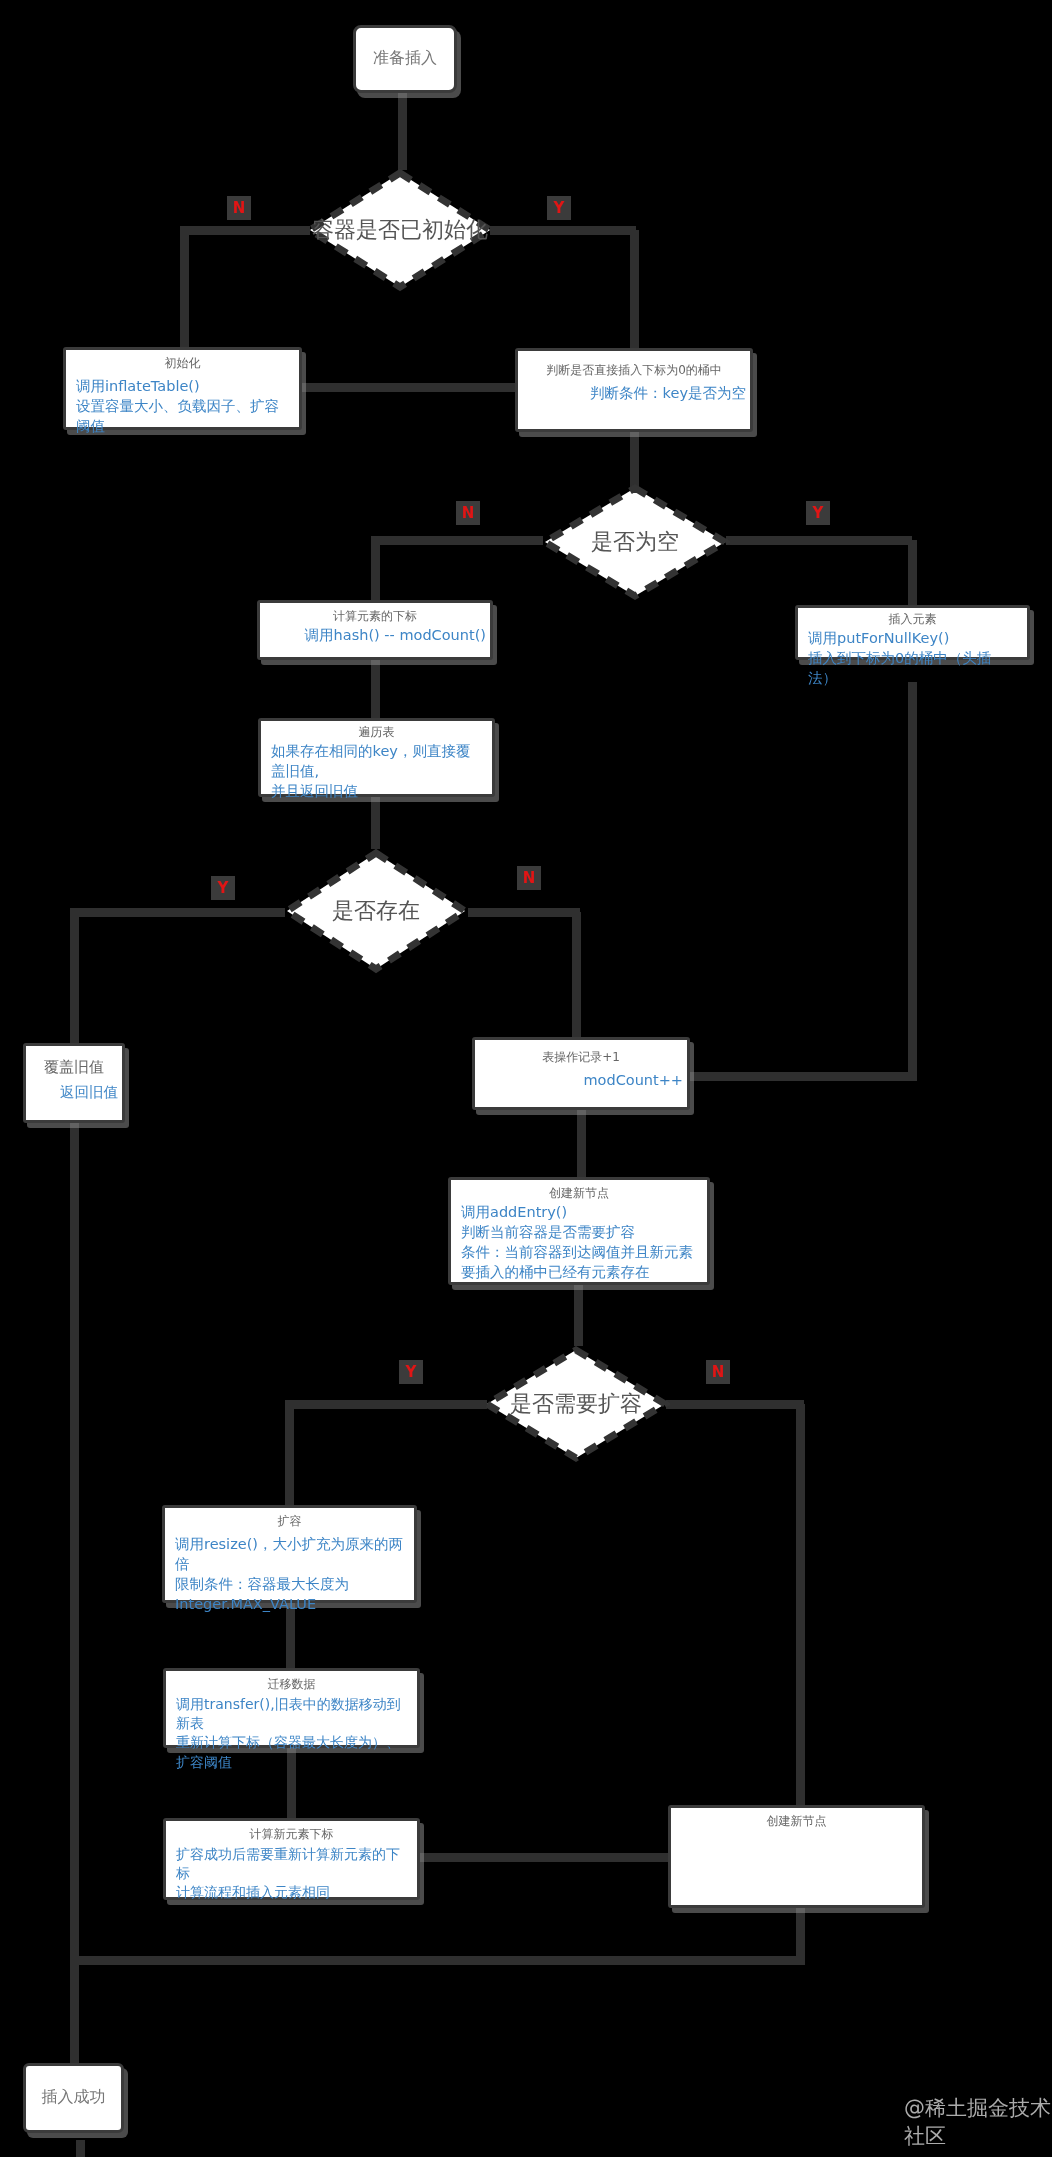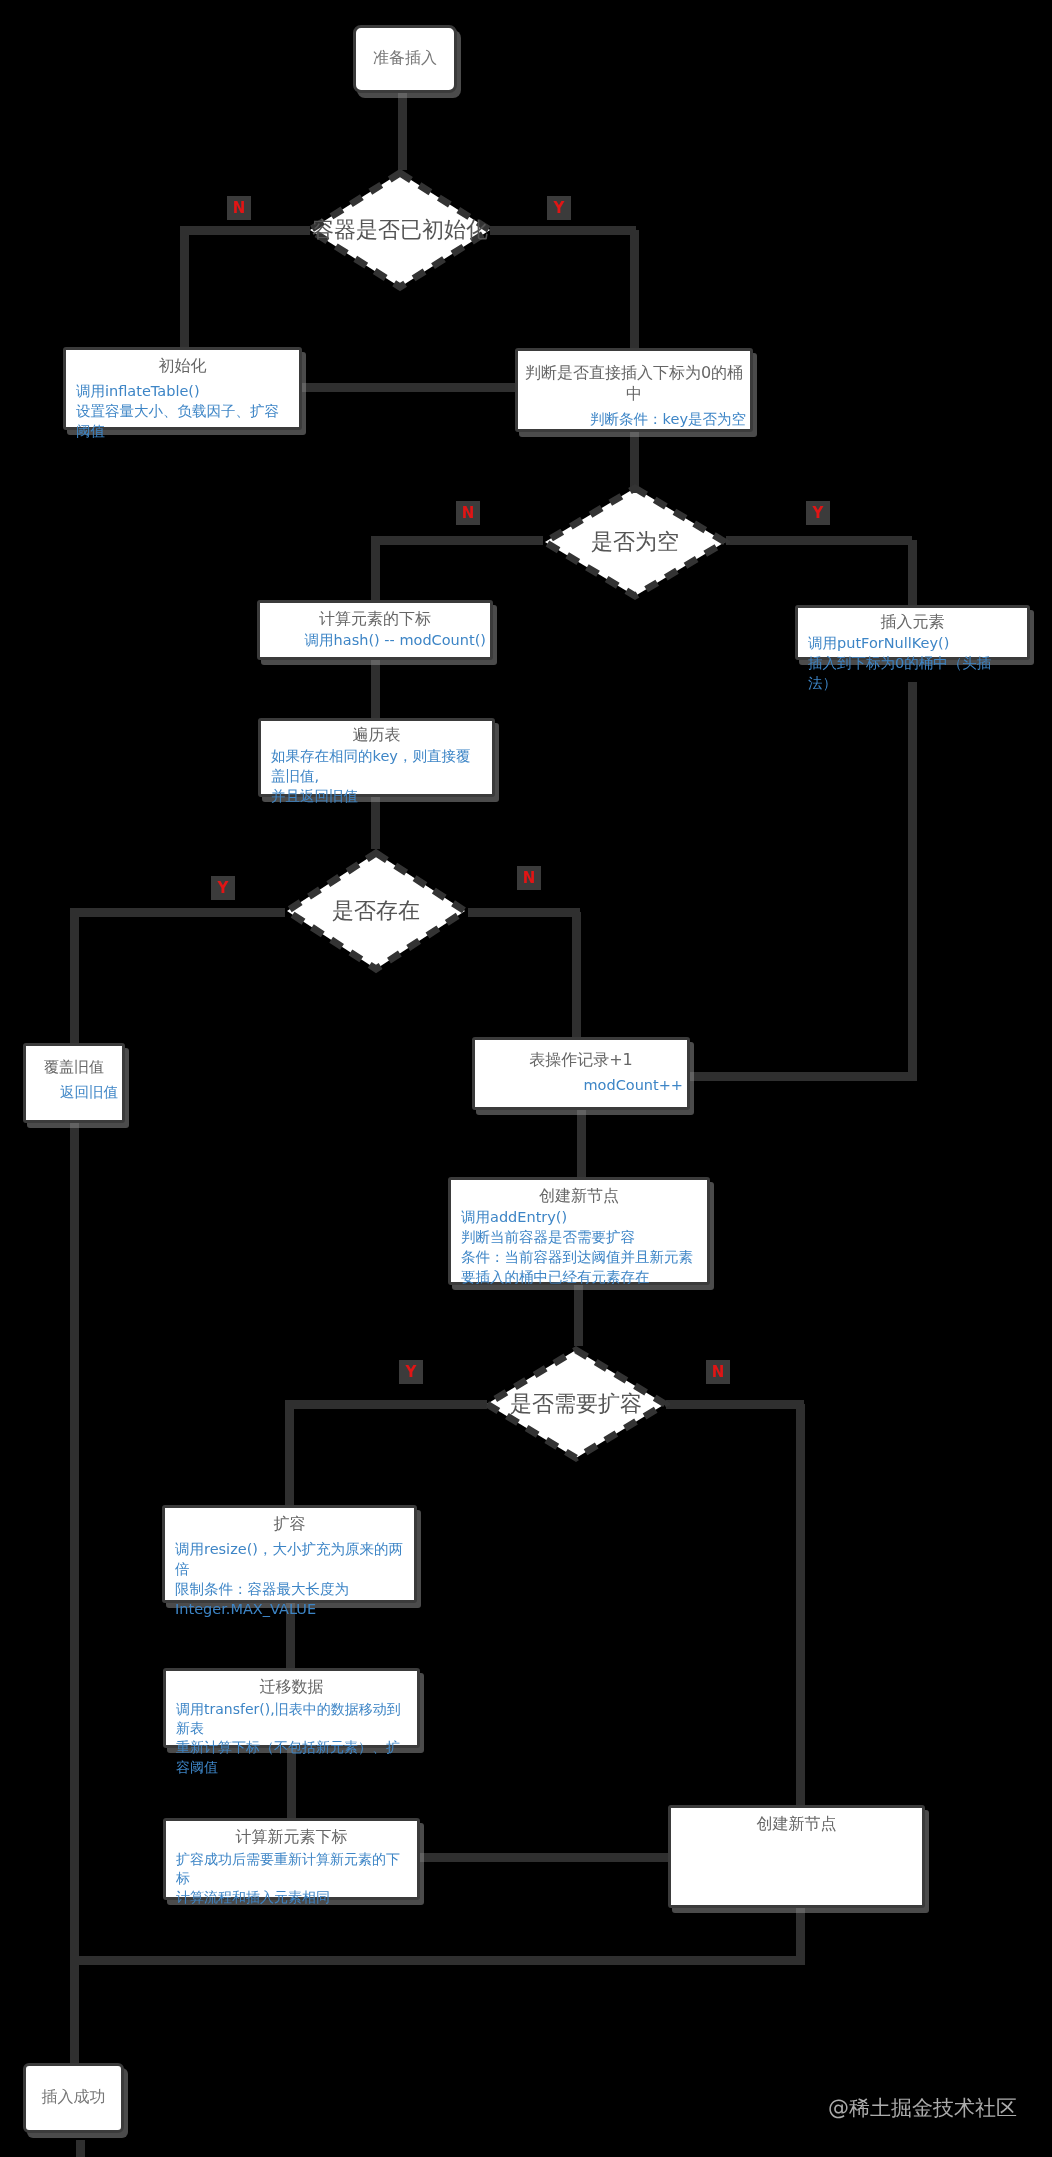--- a/index.html
+++ b/index.html
@@ -3,21 +3,21 @@
 <meta charset="utf-8">
 <style>
   html,body{margin:0;padding:0;background:#000;}
   #canvas{position:relative;width:1052px;height:2157px;background:#000;overflow:hidden;
           font-family:"DejaVu Sans","Liberation Sans",sans-serif;}
   .ln{position:absolute;background:#2f2f2f;}
   .node{position:absolute;background:#fff;border:3px solid #3b3b3b;border-radius:3px;
         box-shadow:4px 5px 0 rgba(150,150,150,.5);box-sizing:border-box;
         display:flex;flex-direction:column;}
   .node.center{justify-content:center;align-items:center;}
-  .node-title{color:#666;font-size:16px;text-align:center;padding:6px 4px 2px 4px;line-height:1.3;}
+  .node-title{color:#666;font-size:12px;text-align:center;padding:6px 4px 2px 4px;line-height:1.3;}
   .node-lines{color:#3d85c6;font-size:14.5px;line-height:1.38;padding:2px 8px 6px 10px;text-align:left;}
   .node-lines.centered{text-align:right;padding-left:4px;padding-right:4px;}
   .start-end{border-radius:8px;}
   .start-end .node-title{font-size:16px;color:#777;padding:0;font-family:Liberation Mono, monospace;}
   .dwrap{position:absolute;}
   .dtext{position:absolute;left:0;top:0;width:100%;height:100%;display:flex;align-items:center;
          justify-content:center;color:#555;font-size:22px;}
   .branch{position:absolute;width:24px;height:24px;background:#3b3b3b;color:#e01515;
           font-weight:bold;font-size:15px;display:flex;align-items:center;justify-content:center;}
   .watermark{position:absolute;color:#c9c9c9;font-size:21px;opacity:.85;}
@@ -167,35 +167,35 @@
       <div>调用resize()，大小扩充为原来的两倍</div>
       <div>限制条件：容器最大长度为</div>
       <div>Integer.MAX_VALUE</div>
     </div>
   </div>
 
   <div class="node" style="left:163px;top:1668px;width:257px;height:80px">
     <div class="node-title" style="padding-bottom:2px">迁移数据</div>
     <div class="node-lines" style="padding-top:0;font-size:14px">
       <div>调用transfer(),旧表中的数据移动到新表</div>
-      <div>重新计算下标（不包括新元素）、扩容阈值</div>
+      <div>重新计算下标（容器最大长度为）、扩容阈值</div>
     </div>
   </div>
 
   <div class="node" style="left:163px;top:1818px;width:257px;height:82px">
     <div class="node-title" style="padding-bottom:2px">计算新元素下标</div>
     <div class="node-lines" style="padding-top:0;font-size:14px">
       <div>扩容成功后需要重新计算新元素的下标</div>
       <div>计算流程和插入元素相同</div>
     </div>
   </div>
 
   <div class="node" style="left:668px;top:1805px;width:257px;height:103px">
     <div class="node-title" style="padding-bottom:2px">创建新节点</div>
   </div>
 
   <div class="node center start-end" style="left:23px;top:2063px;width:101px;height:70px;border-radius:6px">
     <div class="node-title">插入成功</div>
   </div>
 
-  <div class="watermark" style="left:828px;top:2094px">@稀土掘金技术社区</div>
+  <div class="watermark" style="left:904px;top:2094px">@稀土掘金技术社区</div>
 
 </div>
 
 </body></html>

